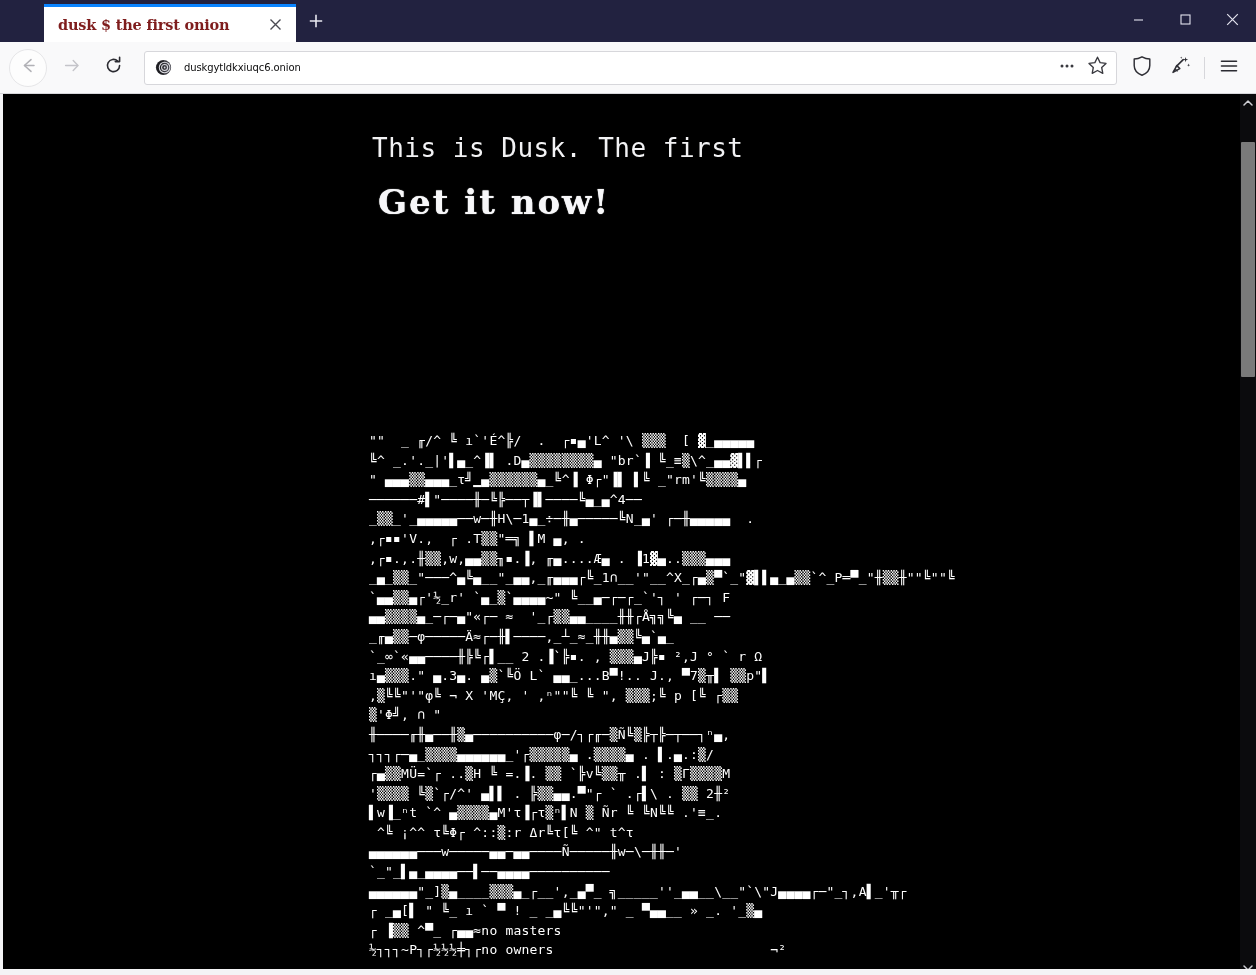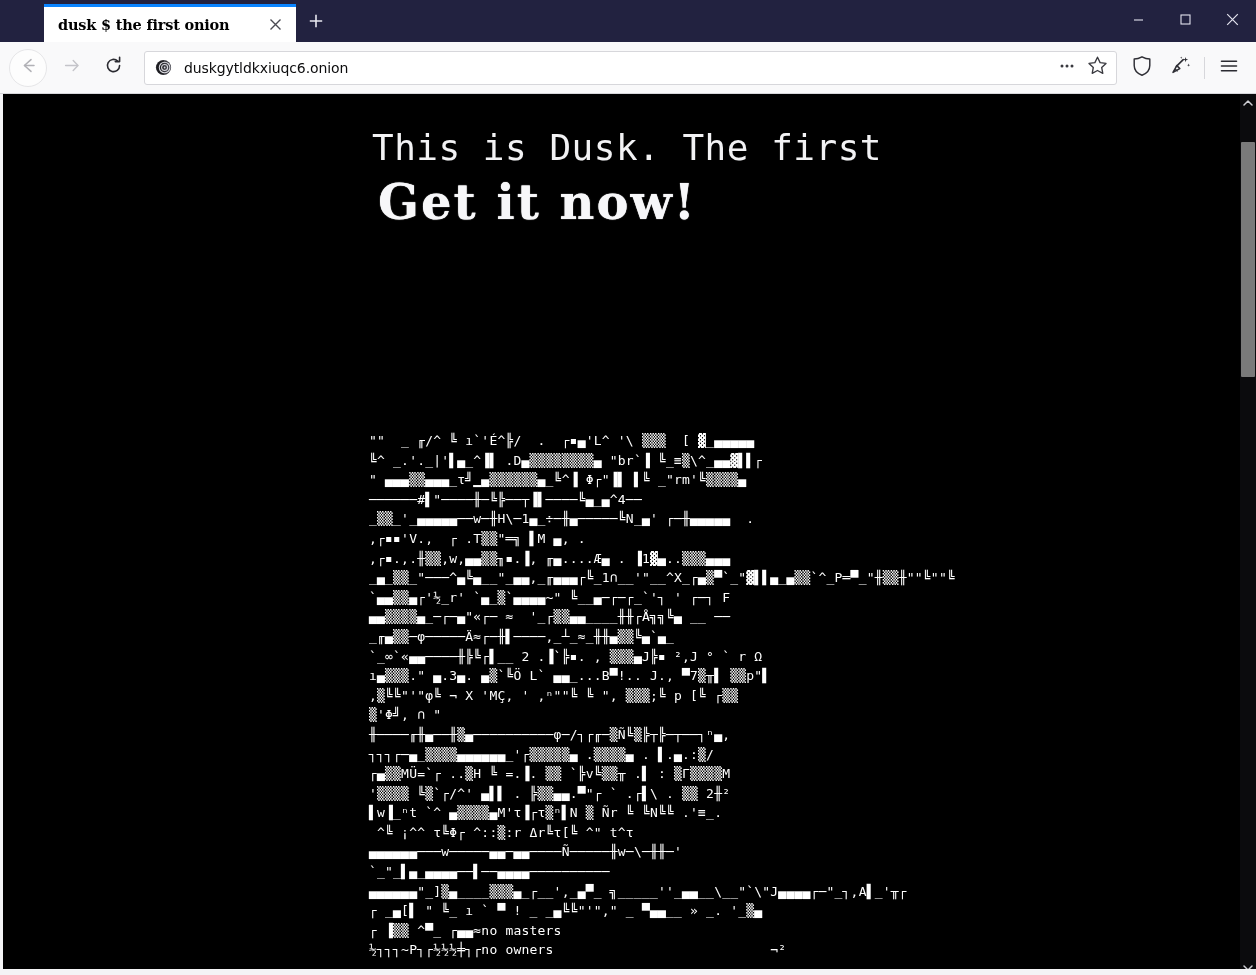--- a/index.html
+++ b/index.html
@@ -49,21 +49,21 @@
     align-items: center;
     box-sizing: border-box;
     padding: 0 8px 0 14px;
   }
 
   .tab-title {
     flex: 1;
     font-family: "DejaVu Serif", serif;
     font-weight: bold;
     font-size: 14.5px;
-    color: #000000;
+    color: #7f1d1d;
     white-space: nowrap;
     overflow: hidden;
     text-overflow: ellipsis;
     letter-spacing: -0.2px;
   }
 
   .tab-close {
     width: 26px;
     height: 26px;
     display: flex;
@@ -146,21 +146,21 @@
   .onion-icon {
     width: 17px;
     height: 17px;
     flex: 0 0 17px;
     margin-right: 12px;
   }
 
   .url-text {
     flex: 1;
     font-family: "DejaVu Sans", sans-serif;
-    font-size: 14px;
+    font-size: 10px;
     color: #0c0c0d;
     white-space: nowrap;
     overflow: hidden;
     letter-spacing: -0.1px;
   }
 
   .urlbar-action {
     width: 30px;
     height: 28px;
     display: flex;
@@ -218,31 +218,31 @@
 
   .hero {
     position: absolute;
     left: 369px;
     top: 34px;
     width: 640px;
   }
 
   .hero-line {
     font-family: "DejaVu Sans Mono", "Liberation Mono", monospace;
-    font-size: 36px;
+    font-size: 26px;
     line-height: 40px;
     color: #f2f2f4;
     letter-spacing: 0.5px;
     white-space: pre;
   }
 
   .hero-cta {
     font-family: "DejaVu Serif", serif;
     font-weight: bold;
-    font-size: 48px;
+    font-size: 34px;
     line-height: 56px;
     color: #f7f7f9;
     letter-spacing: 2px;
     margin-top: 6px;
     margin-left: 6px;
     white-space: pre;
     text-shadow: 0 0 1px #ffffff;
   }
 
   .ascii-art {

